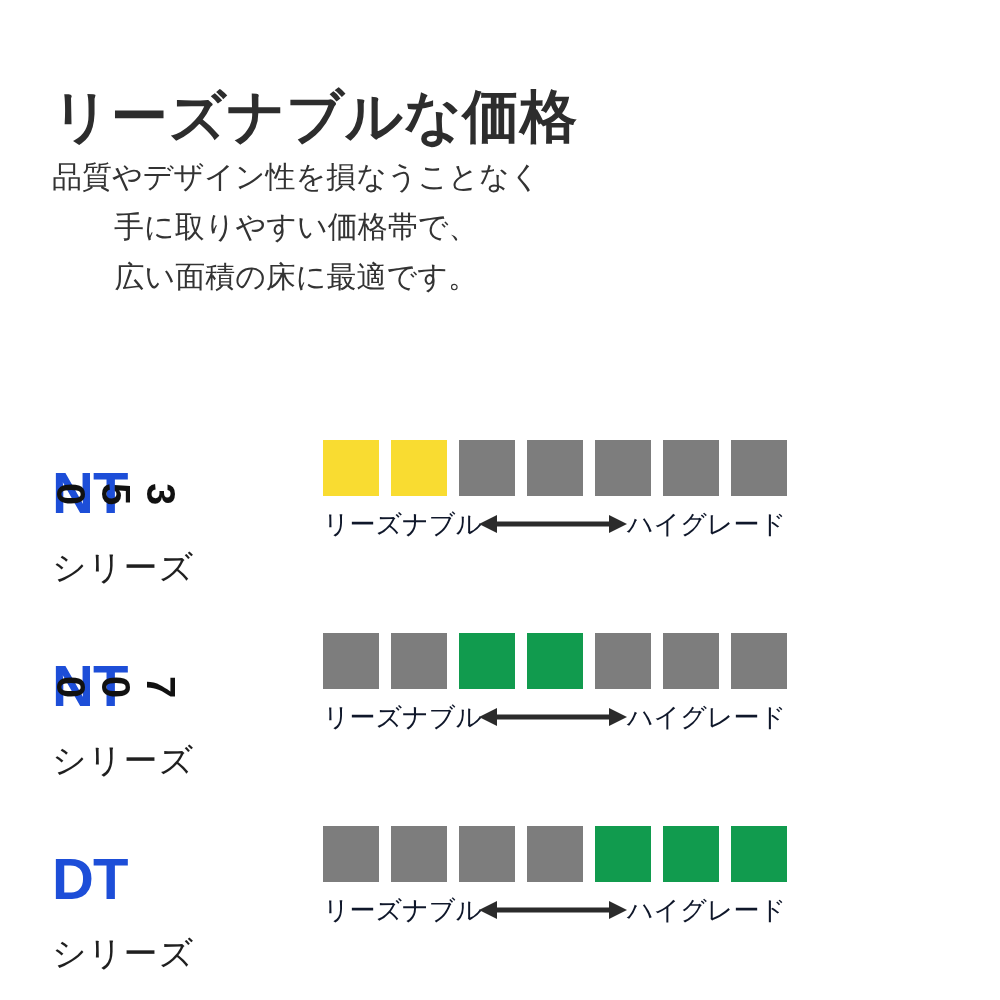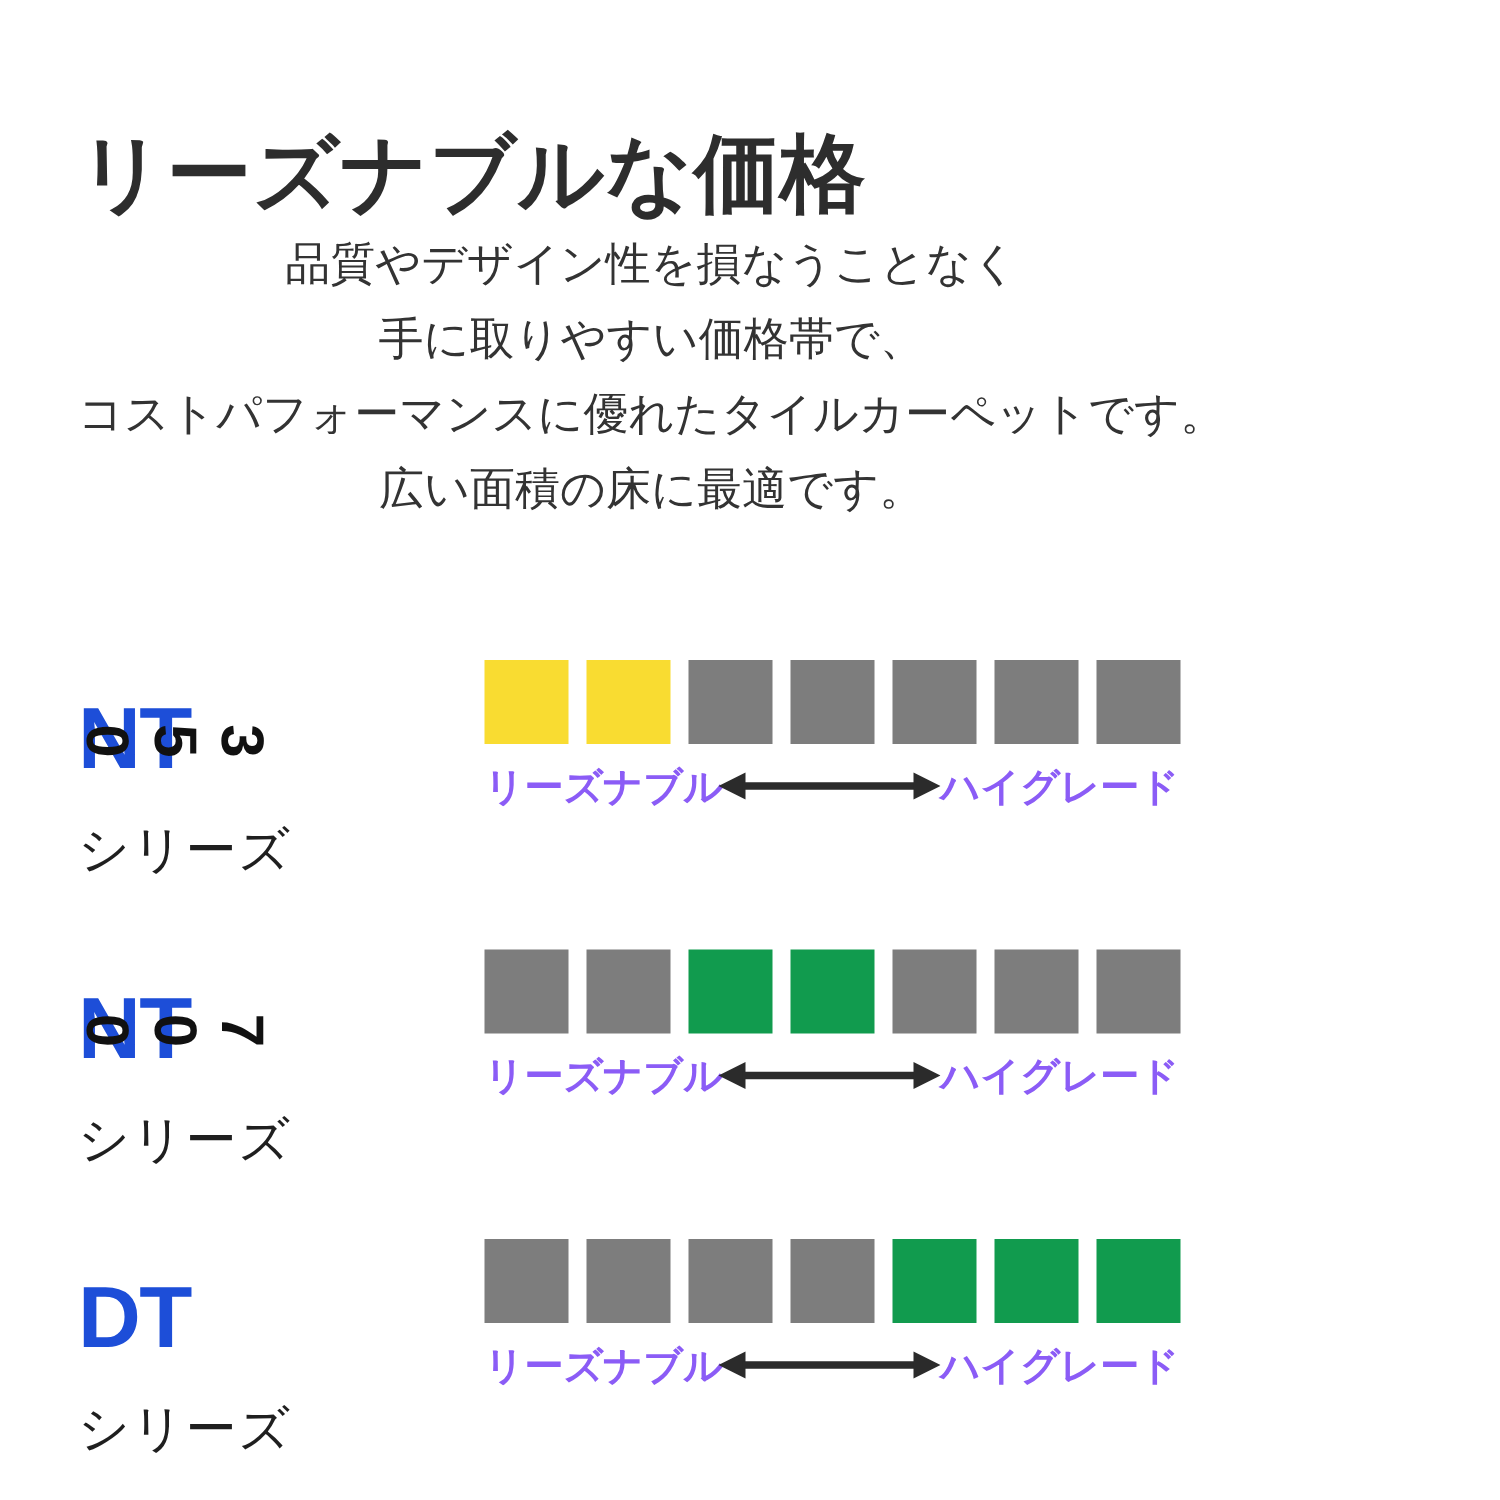--- a/index.html
+++ b/index.html
@@ -120,43 +120,42 @@
     position: relative;
     margin-top: 12px;
     height: 34px;
     width: 468px;
   }
   .axis-label {
     position: absolute;
     top: 0;
     font-size: 26px;
     line-height: 32px;
-    font-weight: 700;
-    color: #8b5cf6;
+    font-weight: 400;
+    color: #0f172a;
     white-space: nowrap;
   }
   .axis-label.left  { left: 0; }
   .axis-label.right { left: 304px; }
   .axis-arrow {
     position: absolute;
     left: 156px;
     top: 4px;
     width: 148px;
     height: 24px;
   }
 </style>
 </head>
 <body>
 
 <h1 class="headline">リーズナブルな価格</h1>
 
 <div class="lede">
   <span class="lede-line">品質やデザイン性を損なうことなく</span>
   <span class="lede-line">手に取りやすい価格帯で、</span>
-  <span class="lede-line">コストパフォーマンスに優れたタイルカーペットです。</span>
   <span class="lede-line">広い面積の床に最適です。</span>
 </div>
 
 <div class="series-list">
 
   <div class="series-row">
     <div class="series-label">
       <div class="series-code">
         <span class="series-code-main">NT</span>
         <span class="series-code-sub">350</span>

